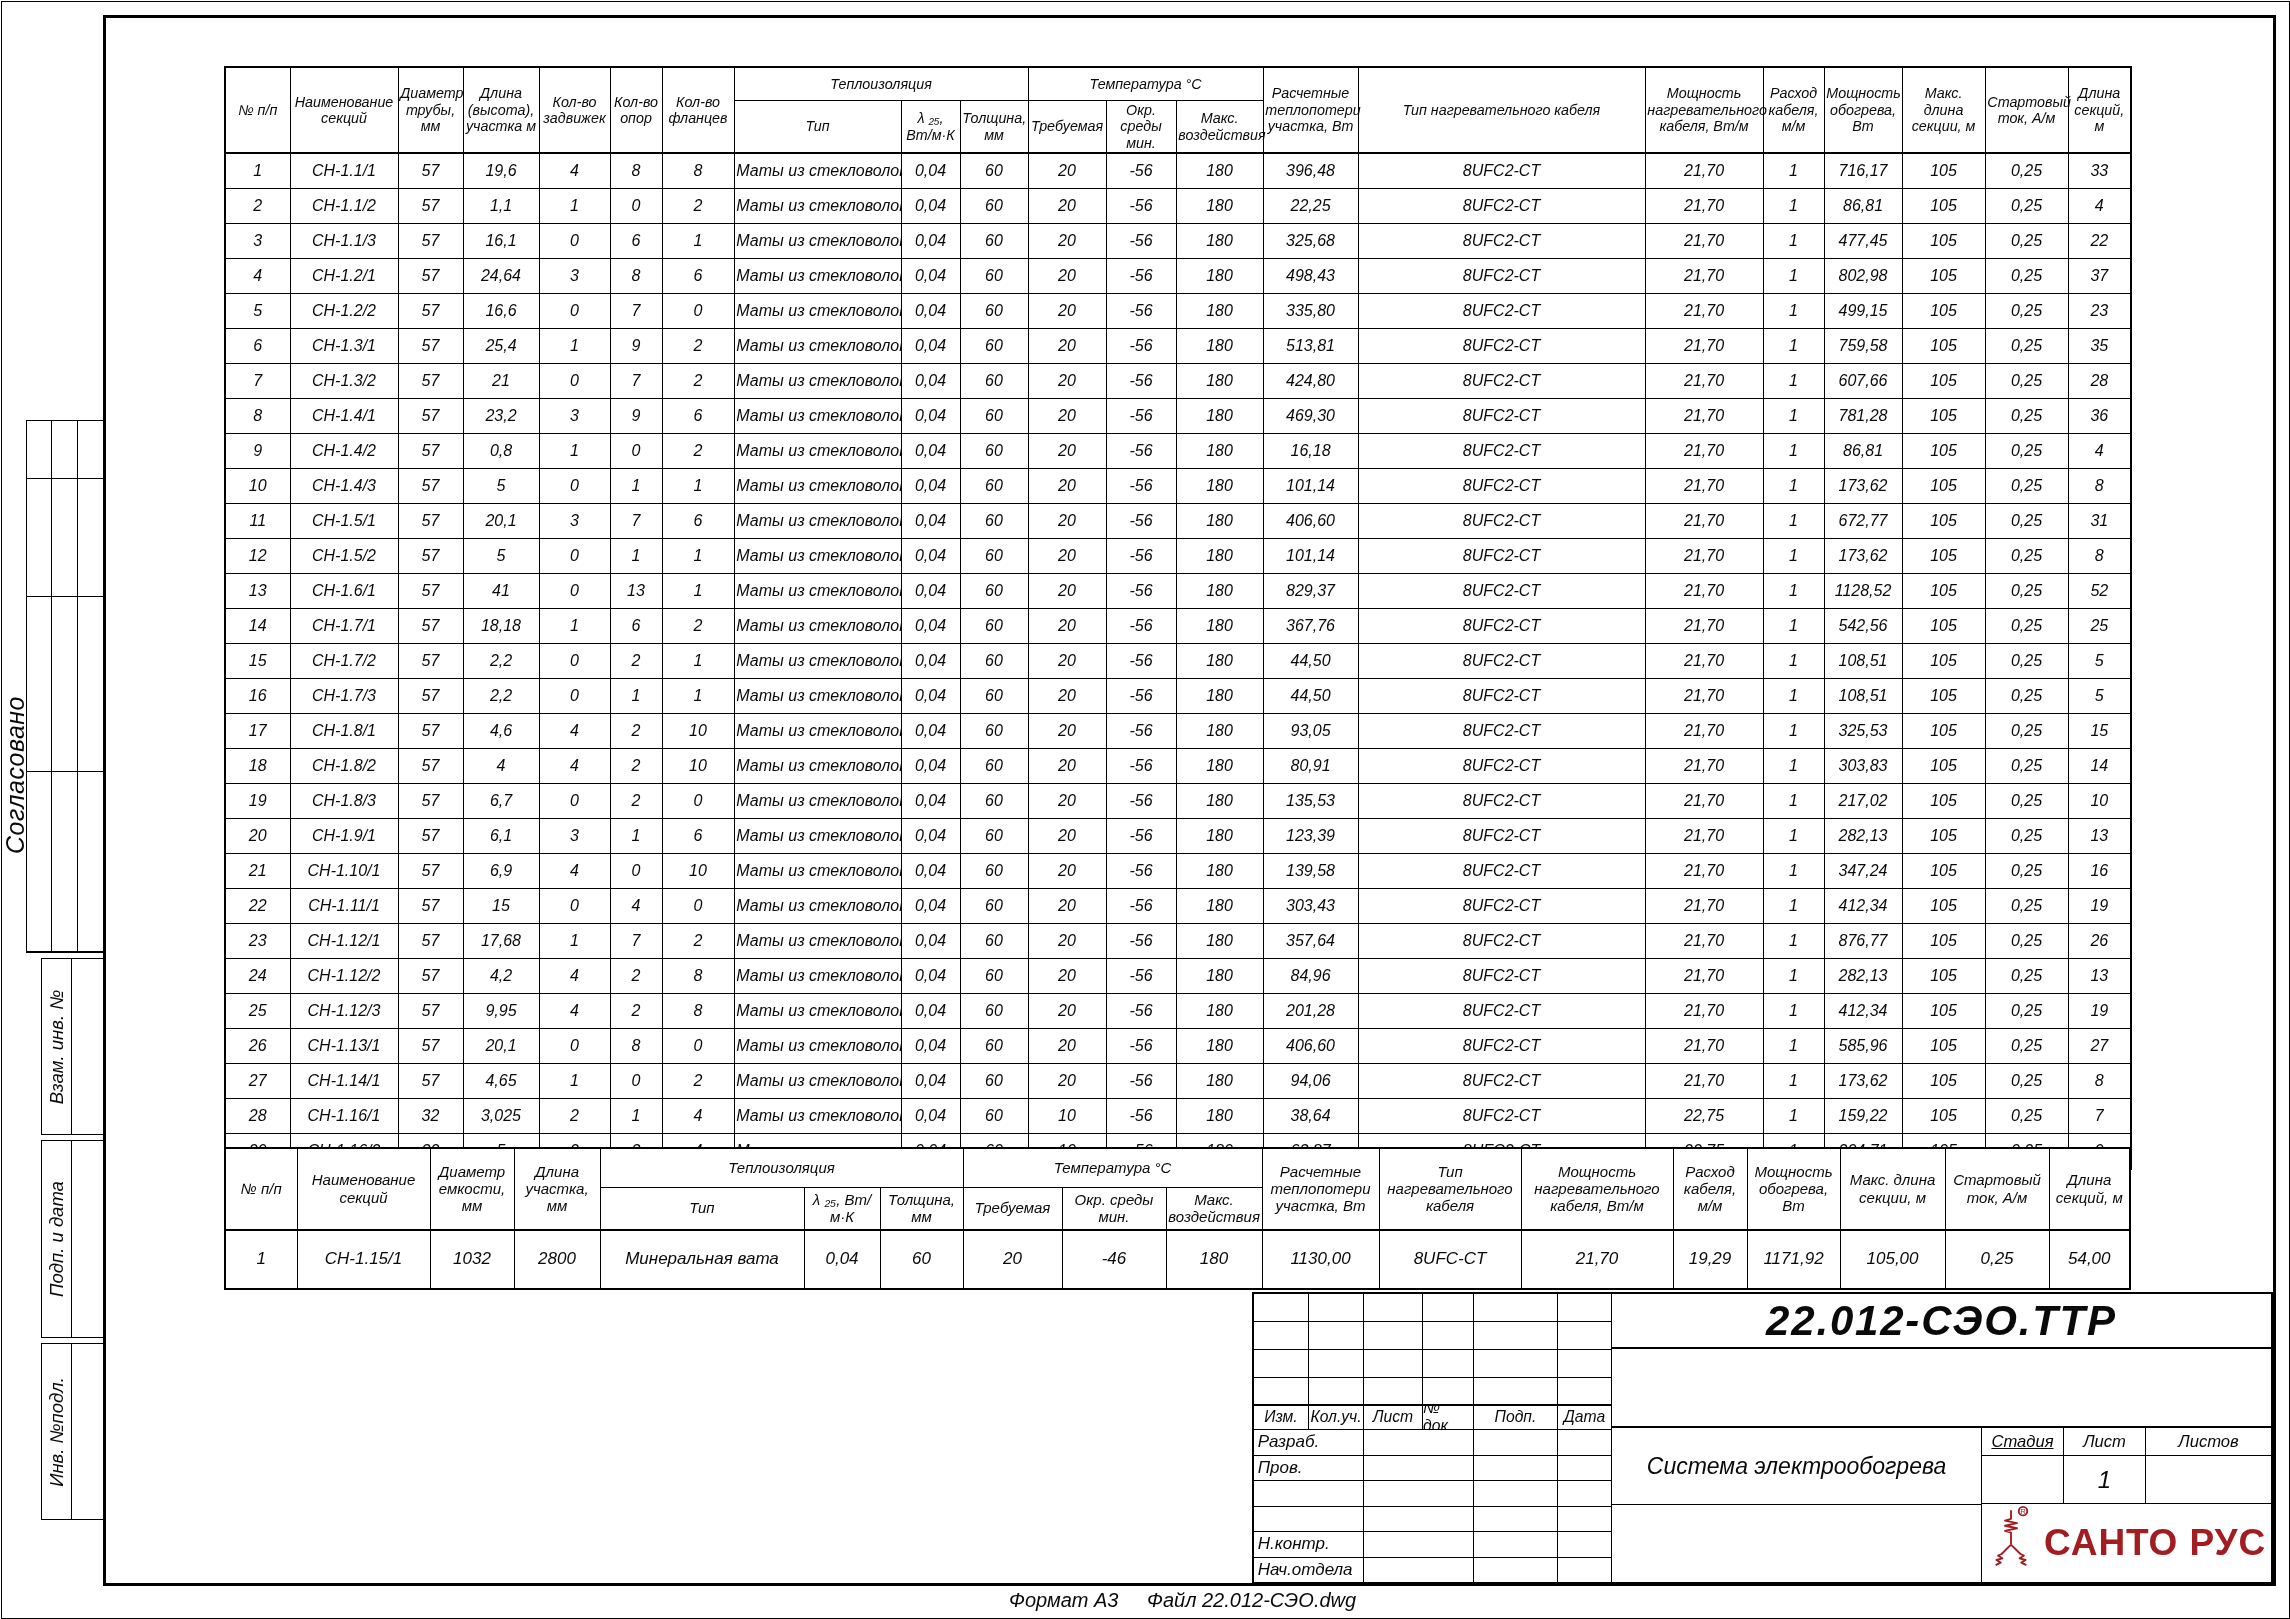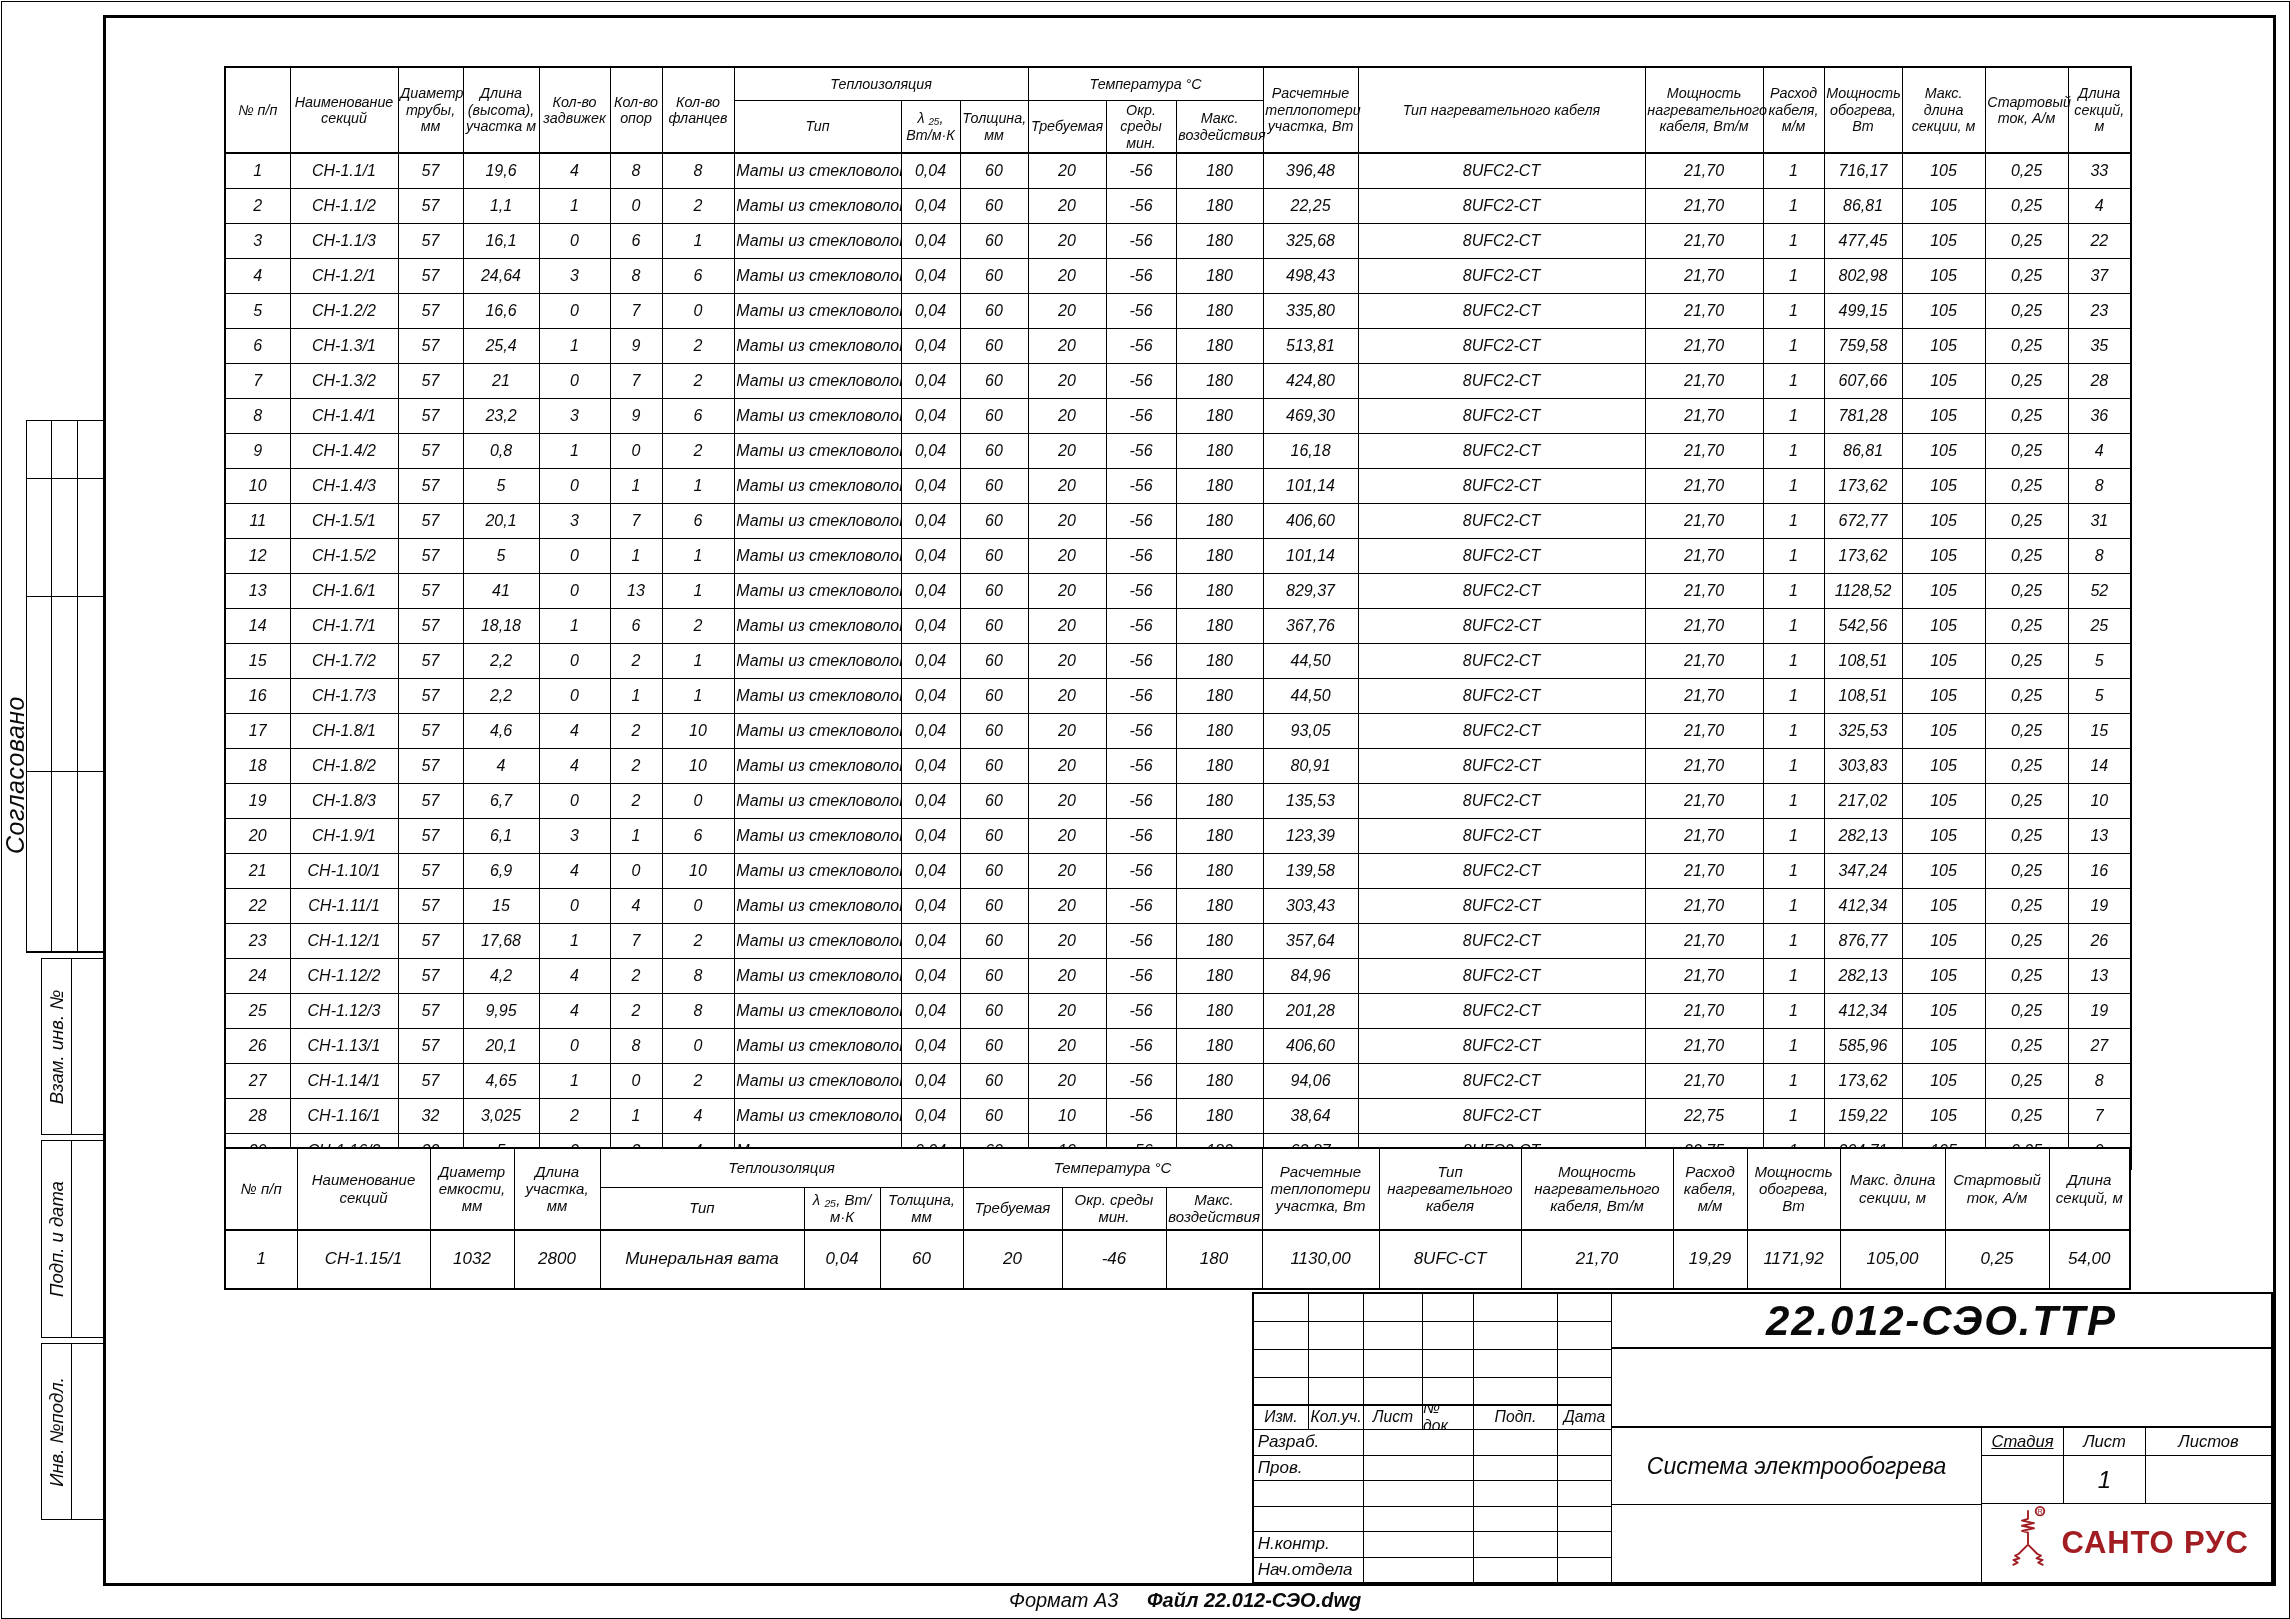--- a/index.html
+++ b/index.html
@@ -77,21 +77,21 @@
   .dtitle { flex:1; display:flex; align-items:center; justify-content:center; font-size:23px; text-align:center; }
   .slv { flex:1; display:flex; flex-direction:column; }
   .slv-head { height:28px; display:flex; border-bottom:0.9px solid #000; }
   .slv-head span, .slv-vals span { display:flex; align-items:center; justify-content:center; font-size:16.6px; }
   .slv-head span:nth-child(1), .slv-vals span:nth-child(1) { width:82px; border-right:0.9px solid #000;text-decoration:underline; }
   .slv-head span:nth-child(2), .slv-vals span:nth-child(2) { width:82px; border-right:0.9px solid #000; }
   .slv-head span:nth-child(3), .slv-vals span:nth-child(3) { flex:1; }
   .slv-vals { height:48px; display:flex; border-bottom:1.8px solid #000; }
   .slv-vals span:nth-child(2) { font-size:24px; }
   .logo { flex:1; display:flex; align-items:center; justify-content:center; gap:9.2px; }
-  .logo-text { font-style:normal; font-weight:bold; font-size:31px; letter-spacing:0.9px; }
+  .logo-text { font-style:normal; font-weight:bold; font-size:37px; letter-spacing:0.9px; }
 
   .footer-note { position:absolute; top:1589px; font-size:20px; }
 </style>
 </head>
 <body>
 
 <div class="sheet">
   <div class="edge"></div>
   <div class="frame"></div>
 
@@ -1032,15 +1032,15 @@
               </svg>
             </span>
             <span class="logo-text" style="color:#a11d22;">САНТО РУС</span>
           </div>
         </div>
       </div>
     </div>
   </div>
 
   <div class="footer-note" style="left:1009px;">Формат  А3</div>
-  <div class="footer-note" style="left:1147px;font-weight:bold;">Файл 22.012-СЭО.dwg</div>
+  <div class="footer-note" style="left:1147px;">Файл 22.012-СЭО.dwg</div>
 </div>
 
 
 </body></html>

